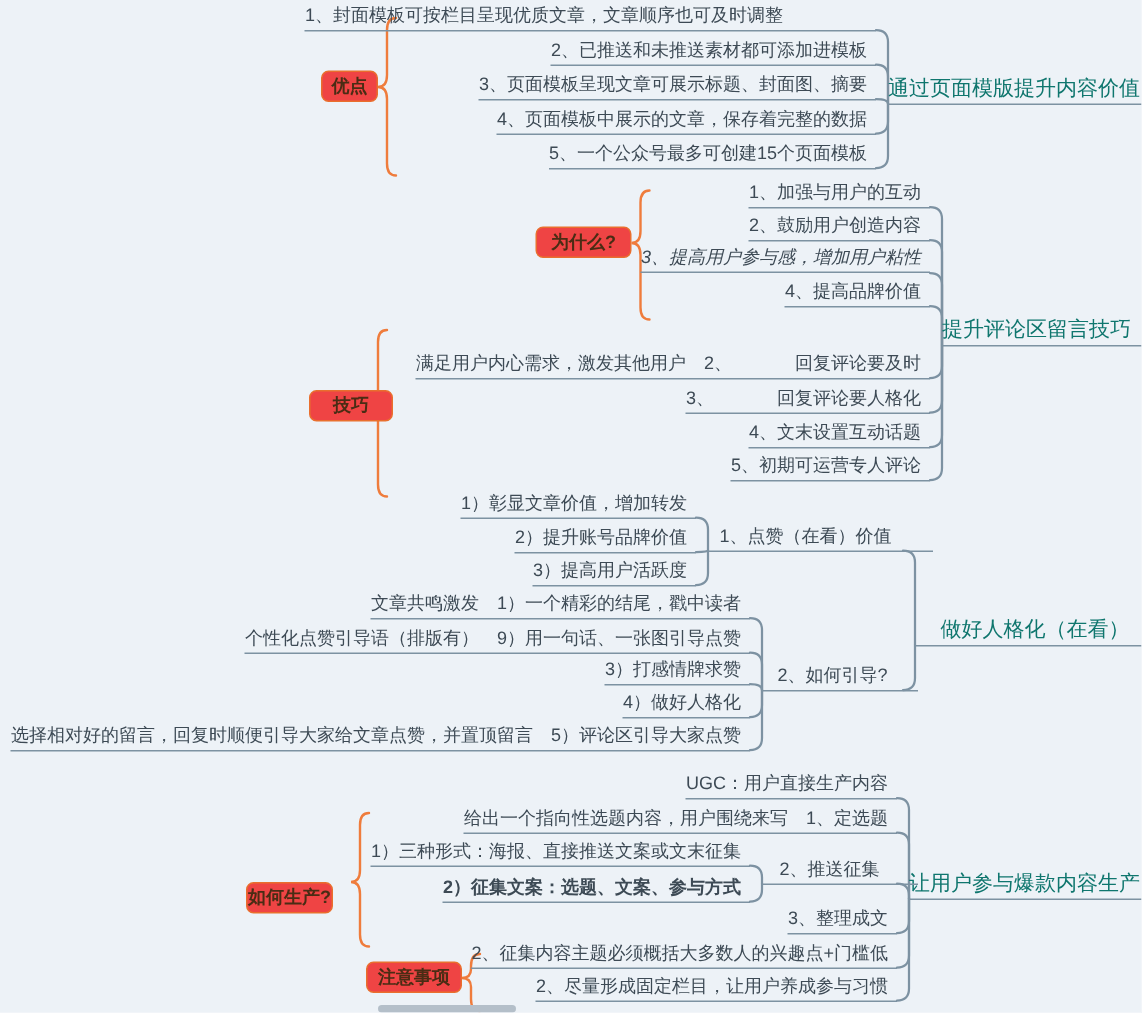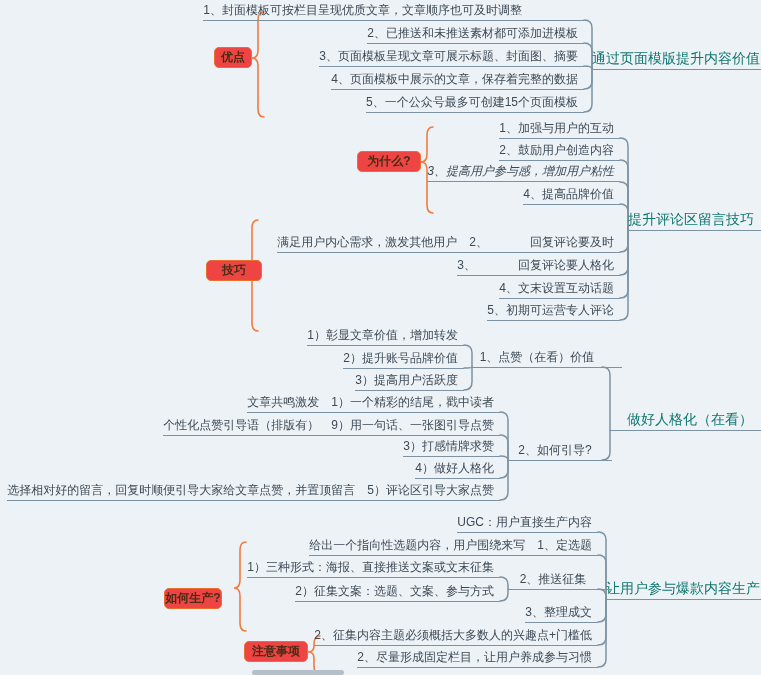--- a/index.html
+++ b/index.html
@@ -137,21 +137,21 @@
   <div class="sum" style="left:164px;top:577px;width:58px;margin-top:11px;">如何生产?</div>
   <div class="sum" style="left:244px;top:641px;width:64px;">注意事项</div>
   <div class="n" style="right:163px;top:515px;">
     <span>UGC：用户直接生产内容</span></div>
   <div class="n" style="right:163px;top:538px;">
     <span class="note">给出一个指向性选题内容，用户围绕来写</span><span>1、定选题</span></div>
   <div class="p" style="left:508px;top:572px;width:90px;padding-right:14px;">
     <span>2、推送征集</span></div>
   <div class="n" style="right:261px;top:560px;">
     <span>1）三种形式：海报、直接推送文案或文末征集</span></div>
-  <div class="n" style="right:261px;top:584px;">
+  <div class="n" style="right:261px;top:584px;font-weight:bold;">
     <span>2）征集文案：选题、文案、参与方式</span></div>
   <div class="n" style="right:163px;top:605px;">
     <span>3、整理成文</span></div>
   <div class="n" style="right:163px;top:628px;">
     <span>2、征集内容主题必须概括大多数人的兴趣点+门槛低</span></div>
   <div class="n" style="right:163px;top:650px;">
     <span>2、尽量形成固定栏目，让用户养成参与习惯</span></div>
 
   <div class="scrollthumb"></div>
 </div>

